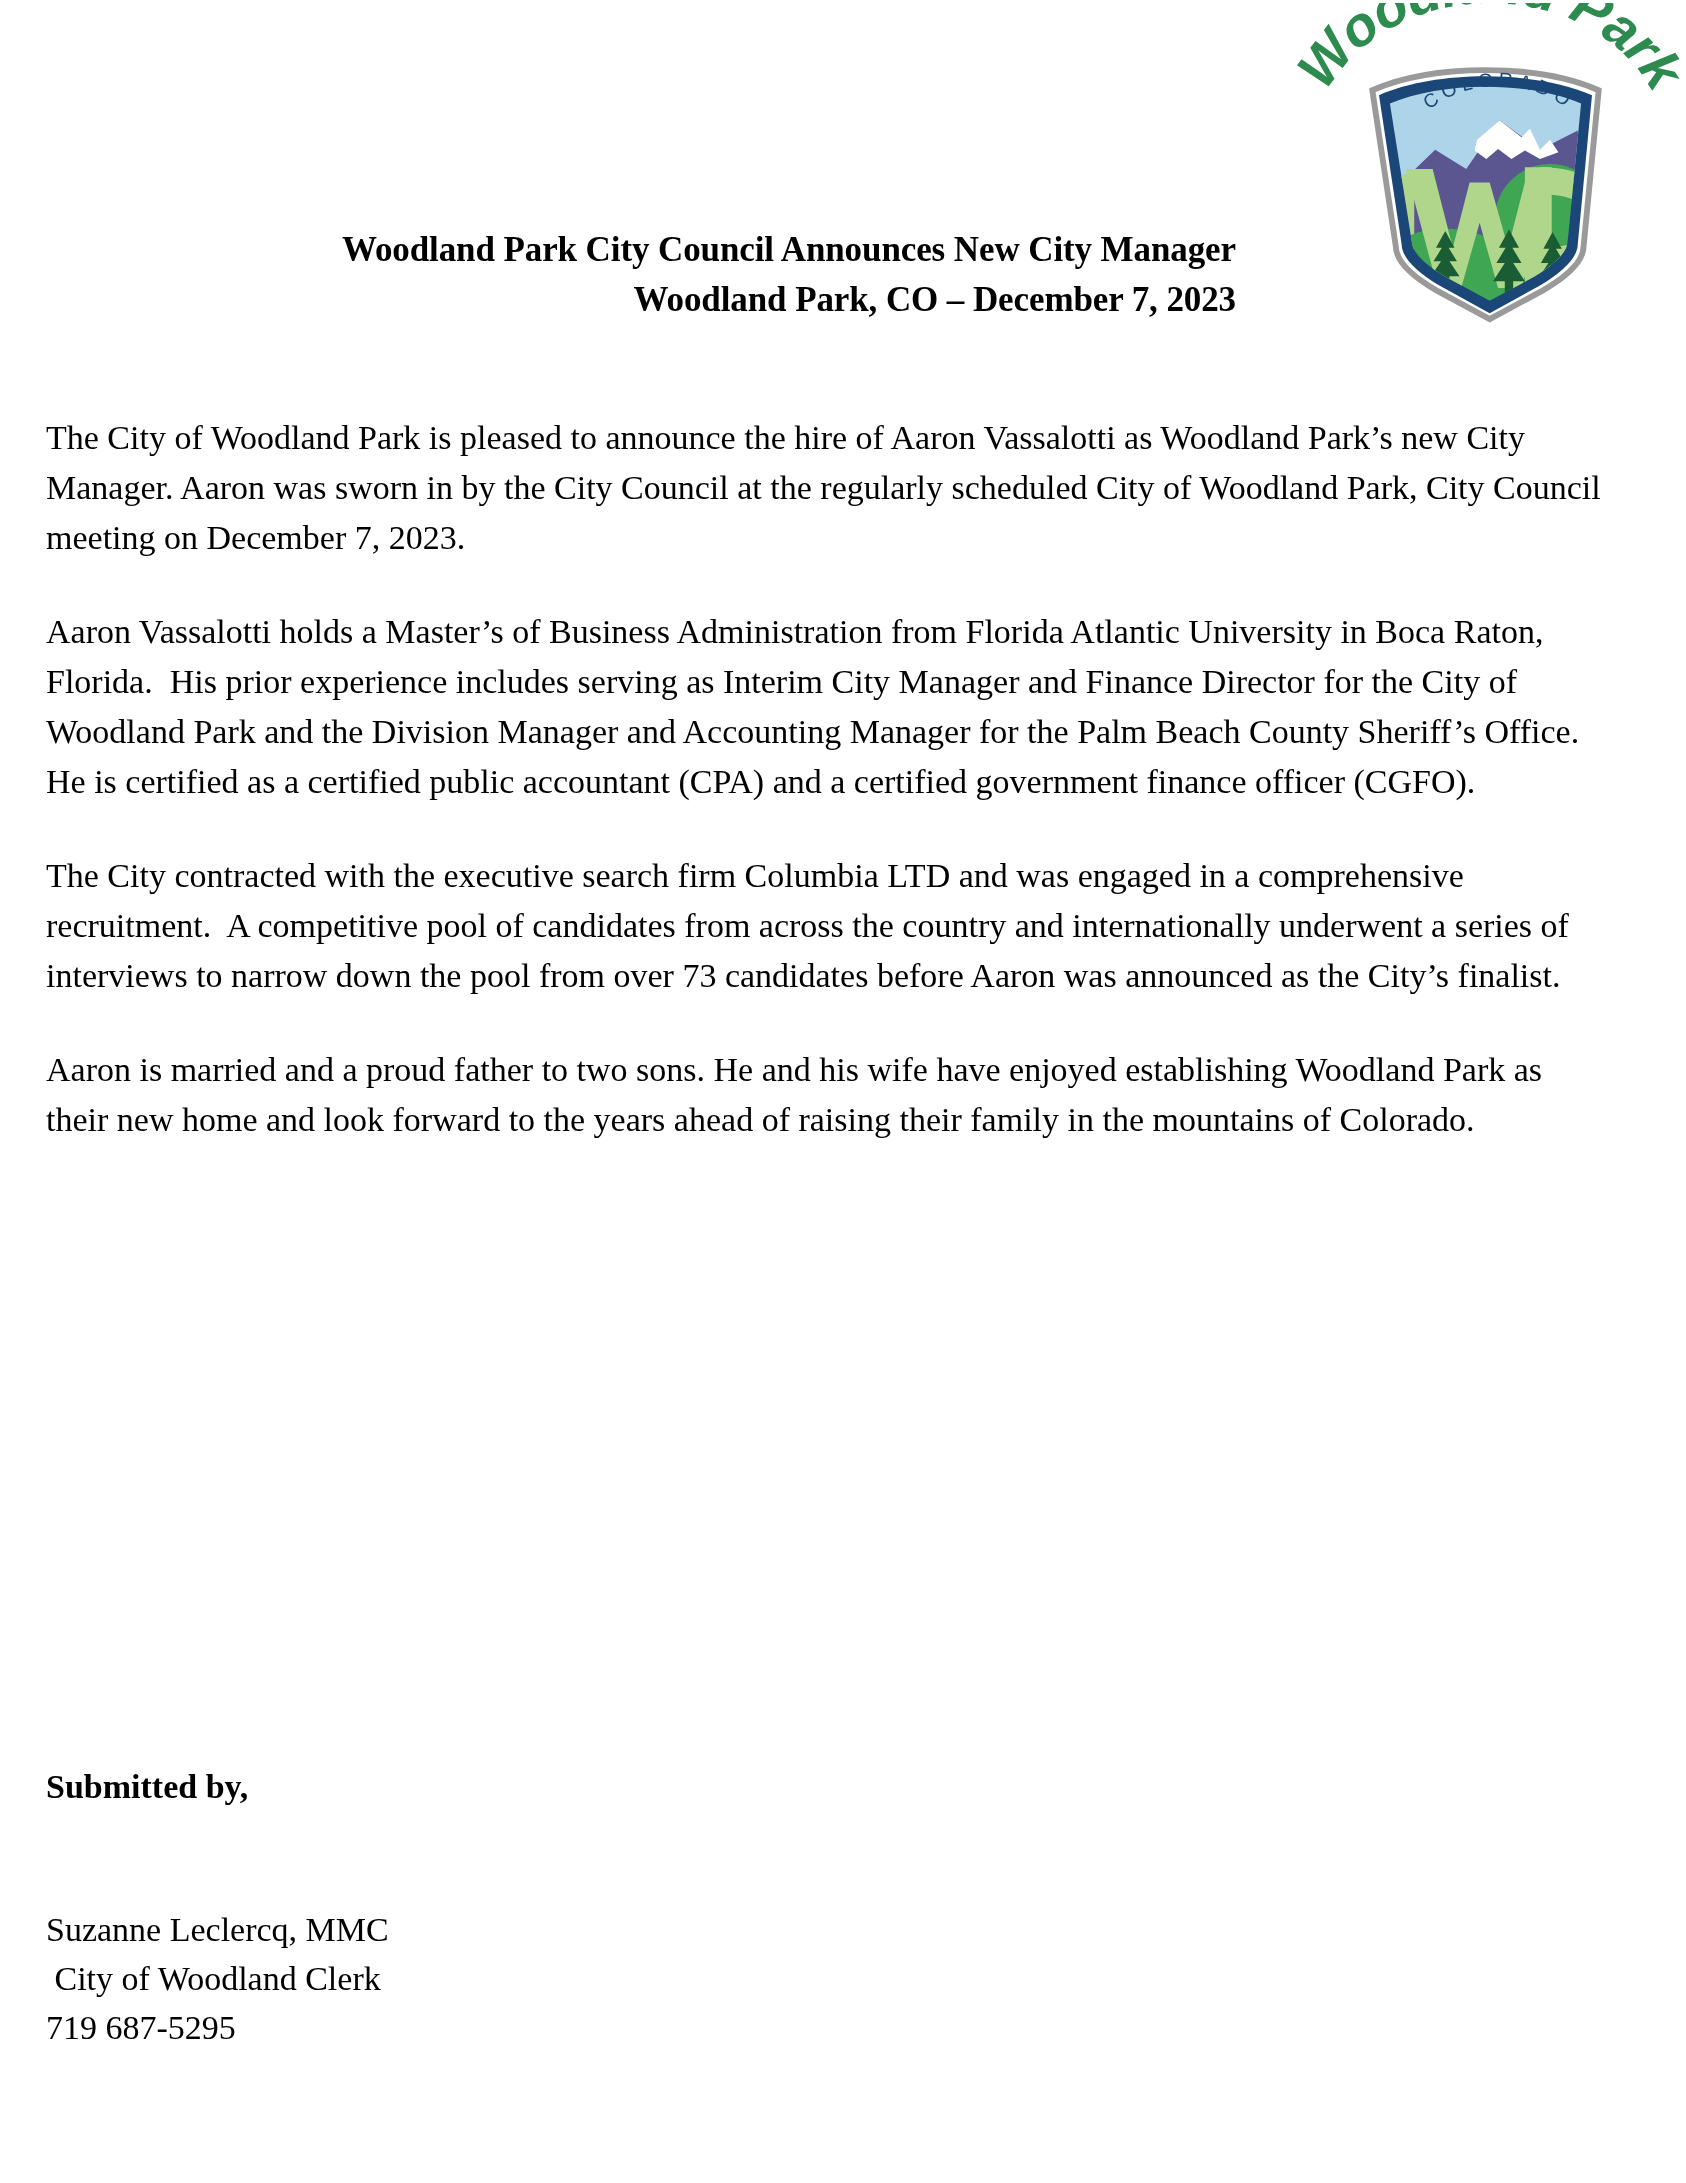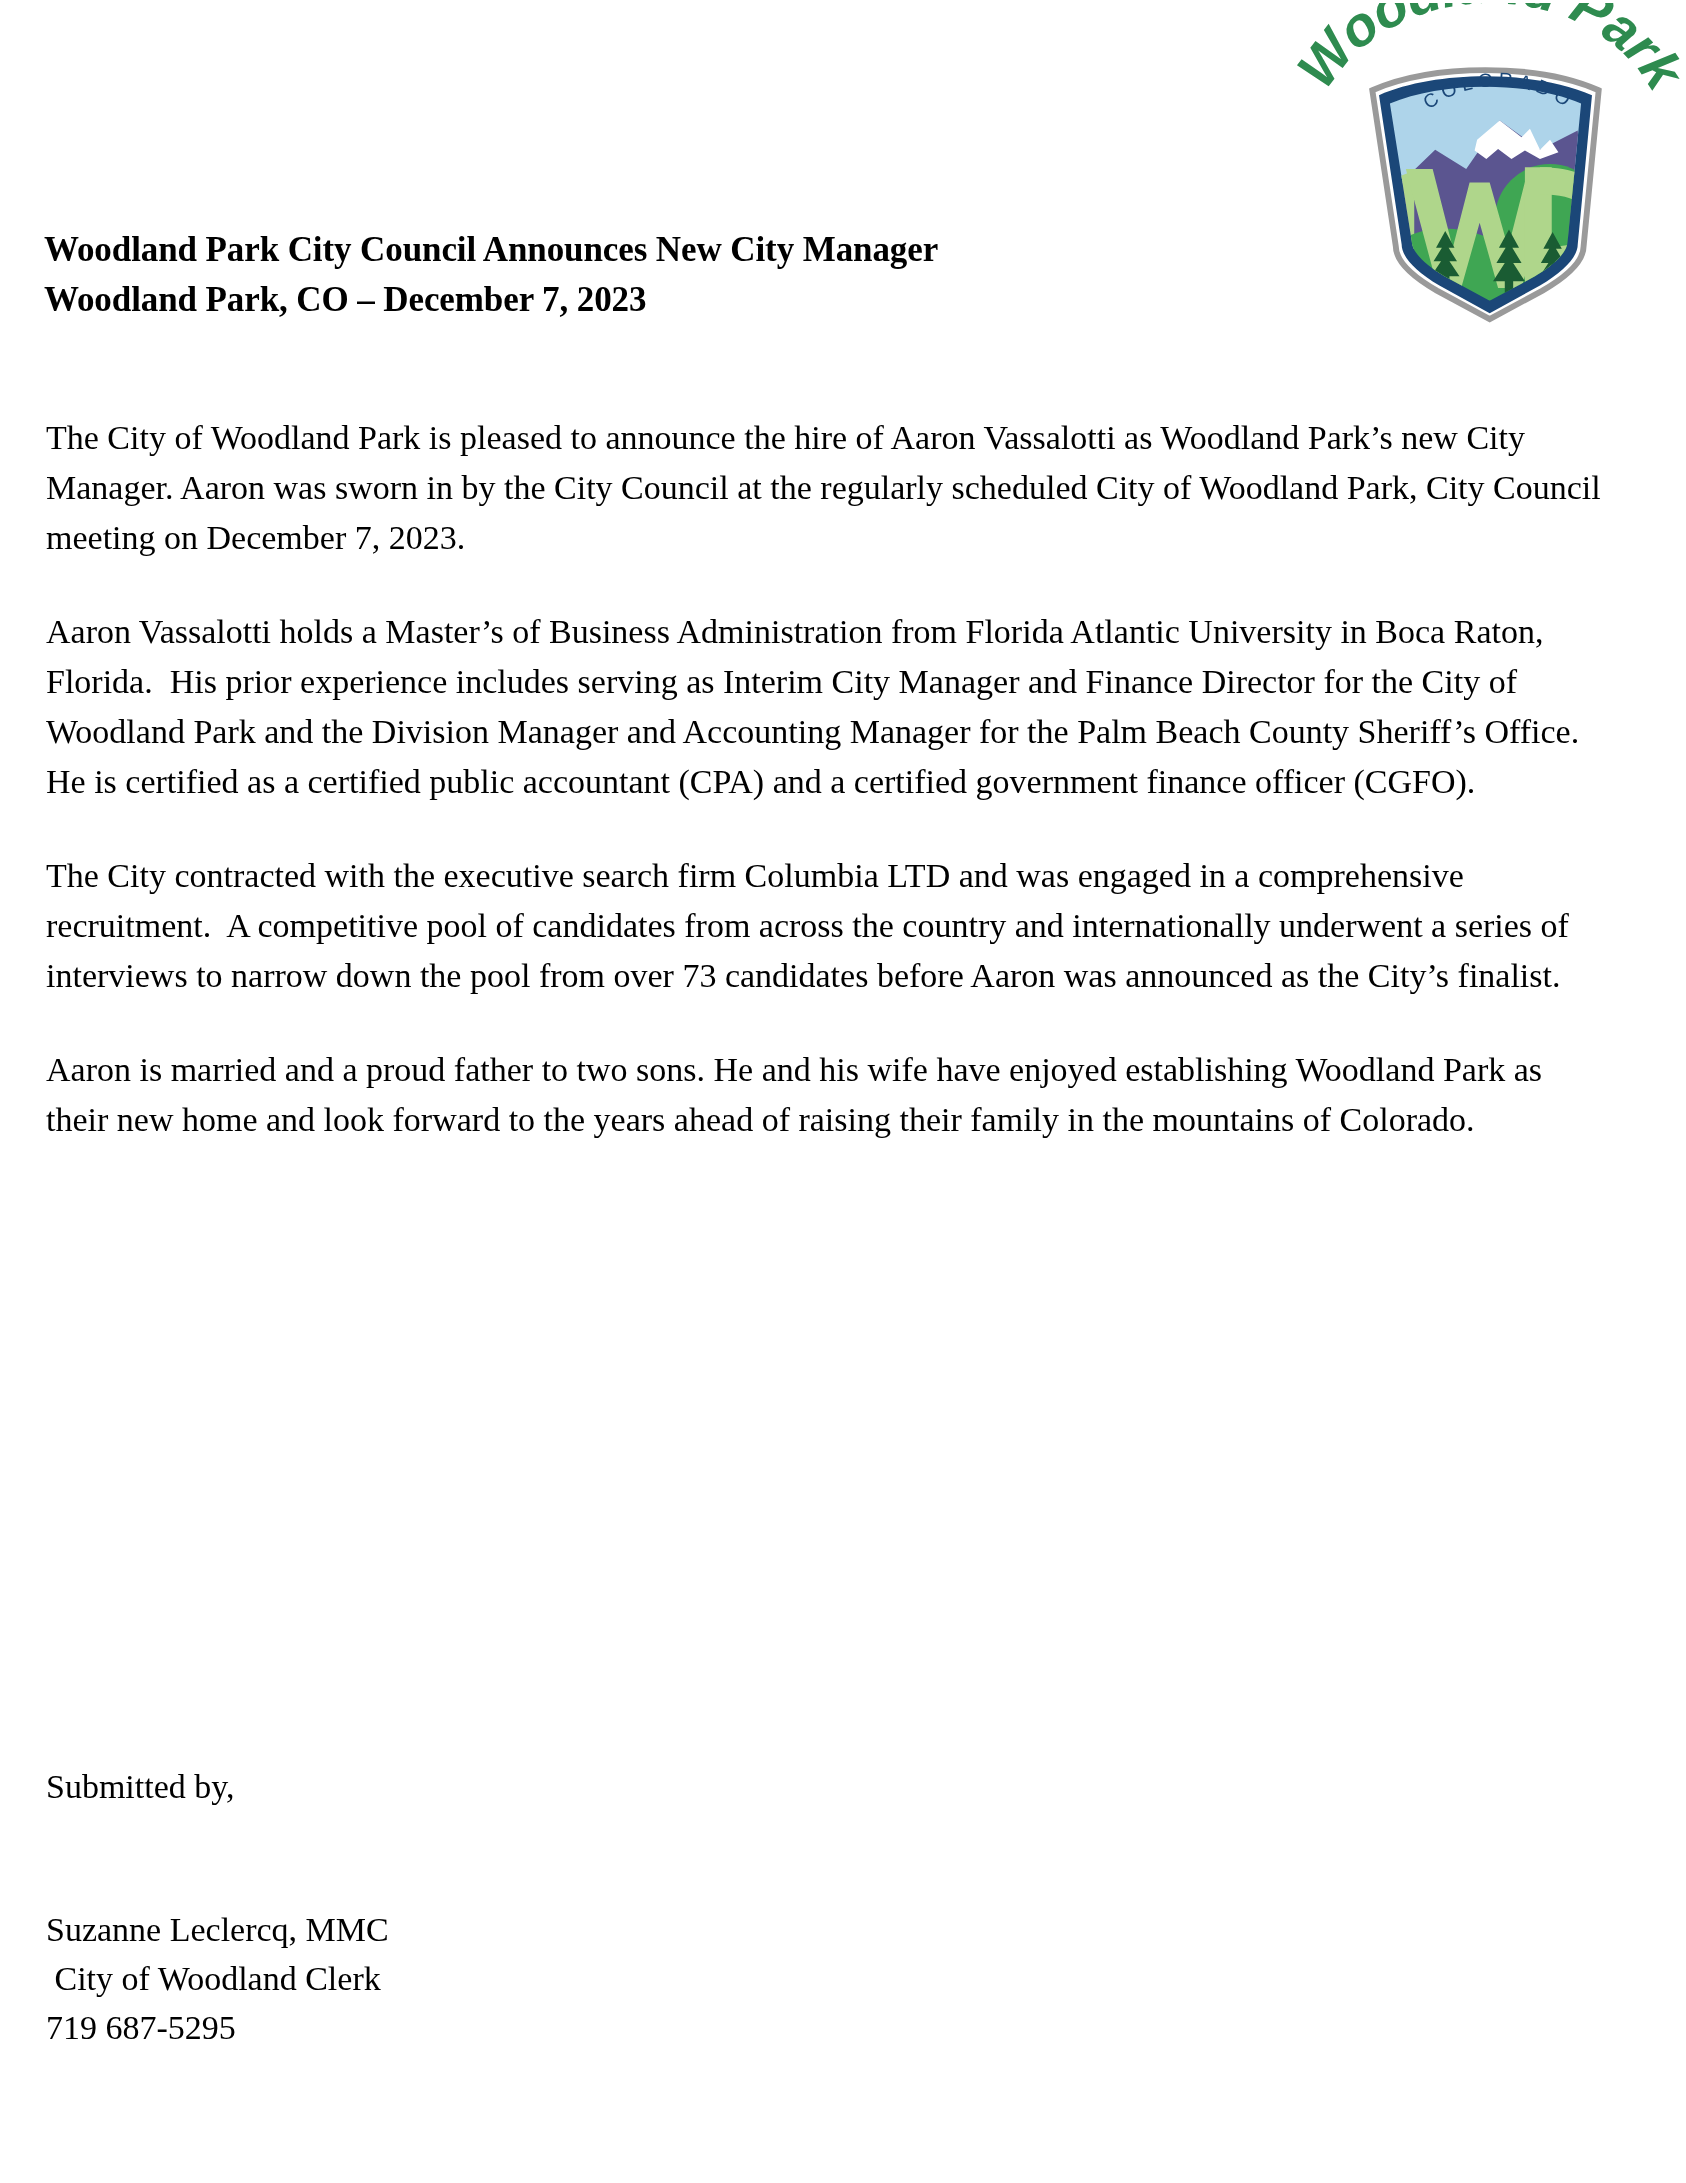--- a/index.html
+++ b/index.html
@@ -37,20 +37,21 @@
 
   .headline {
     position: absolute;
     left: 44px;
     top: 225px;
     width: 1192px;
     font-weight: bold;
     font-size: 35px;
     line-height: 50px;
     letter-spacing: -0.1px;
+    text-align: right;
   }
   .headline .hl-line { display: block; white-space: pre; }
 
   .body-block {
     position: absolute;
     left: 46px;
     top: 413px;
     width: 1562px;
     font-size: 34px;
     line-height: 50px;
@@ -62,21 +63,21 @@
   .body-block p:last-child { margin-bottom: 16px; }
 
   .sign-block {
     position: absolute;
     left: 46px;
     top: 1762px;
     width: 1008px;
     font-size: 34px;
     line-height: 49px;
   }
-  .sign-intro { margin: 0; white-space: pre; }
+  .sign-intro { margin: 0; white-space: pre; font-weight: bold; }
   .sign-lines { margin: 0; padding: 0; list-style: none; font-family: Liberation Serif, serif; }
   .sign-lines li { margin: 0; white-space: pre; }
   .sign-gap { height: 94px; }
 </style>
 </head>
 <body>
 
 <div class="logo-wrap">
   <svg viewBox="0 0 470 390" xmlns="http://www.w3.org/2000/svg" aria-label="Woodland Park Colorado logo">
     <defs>

